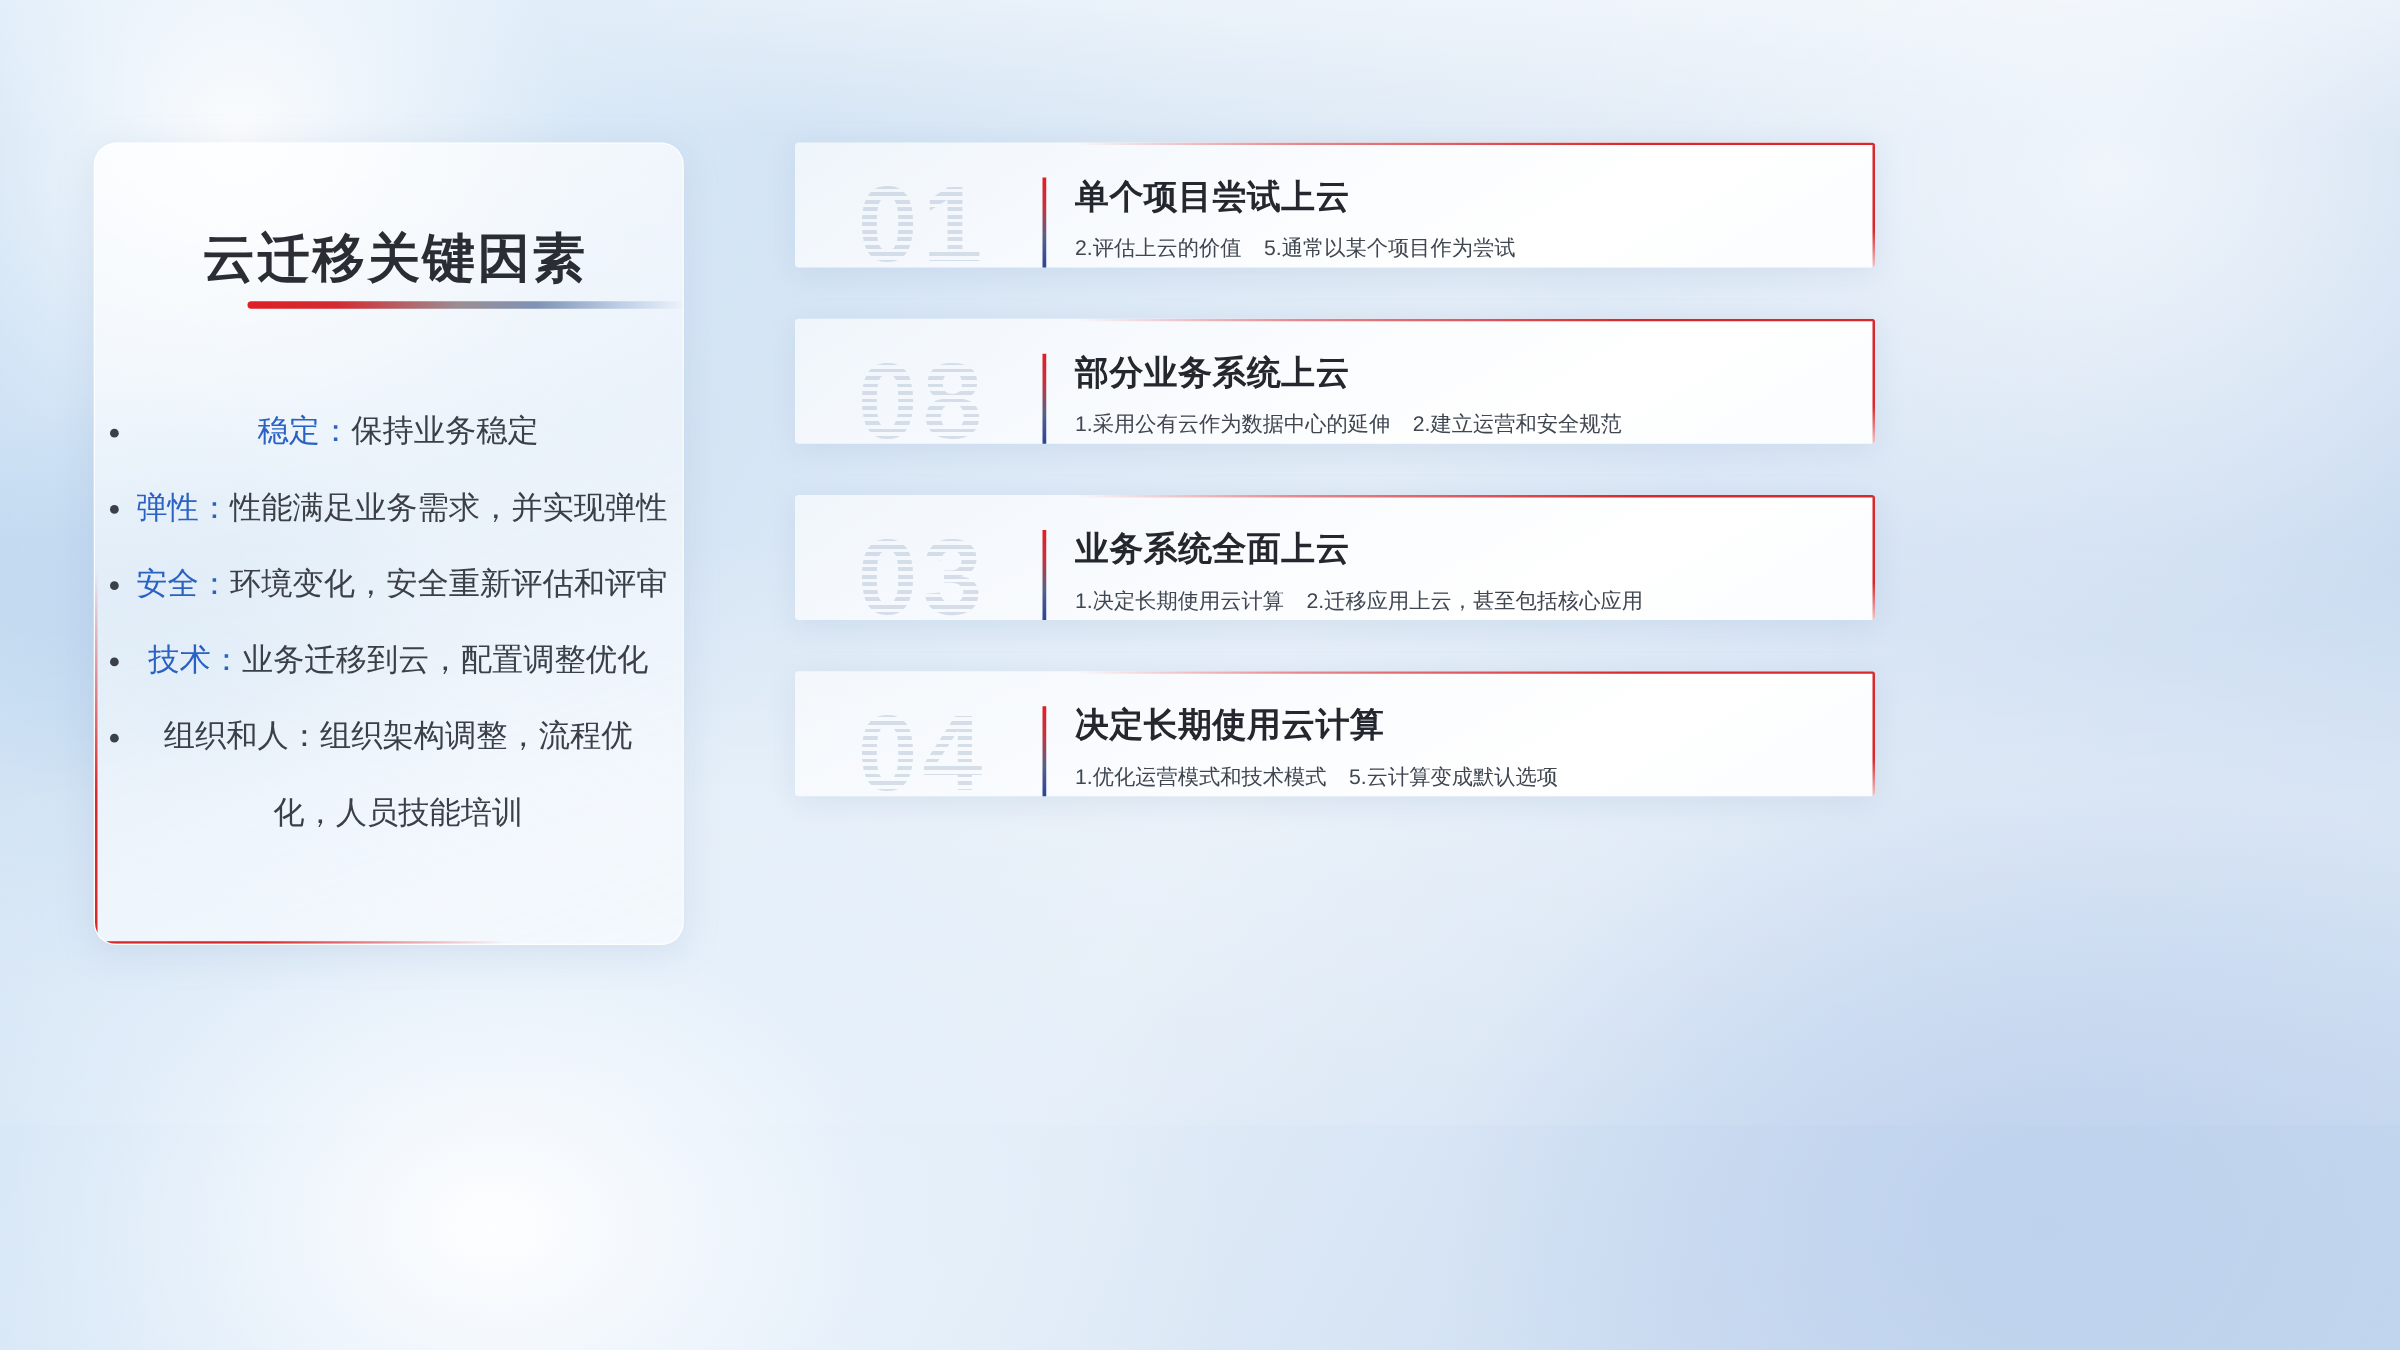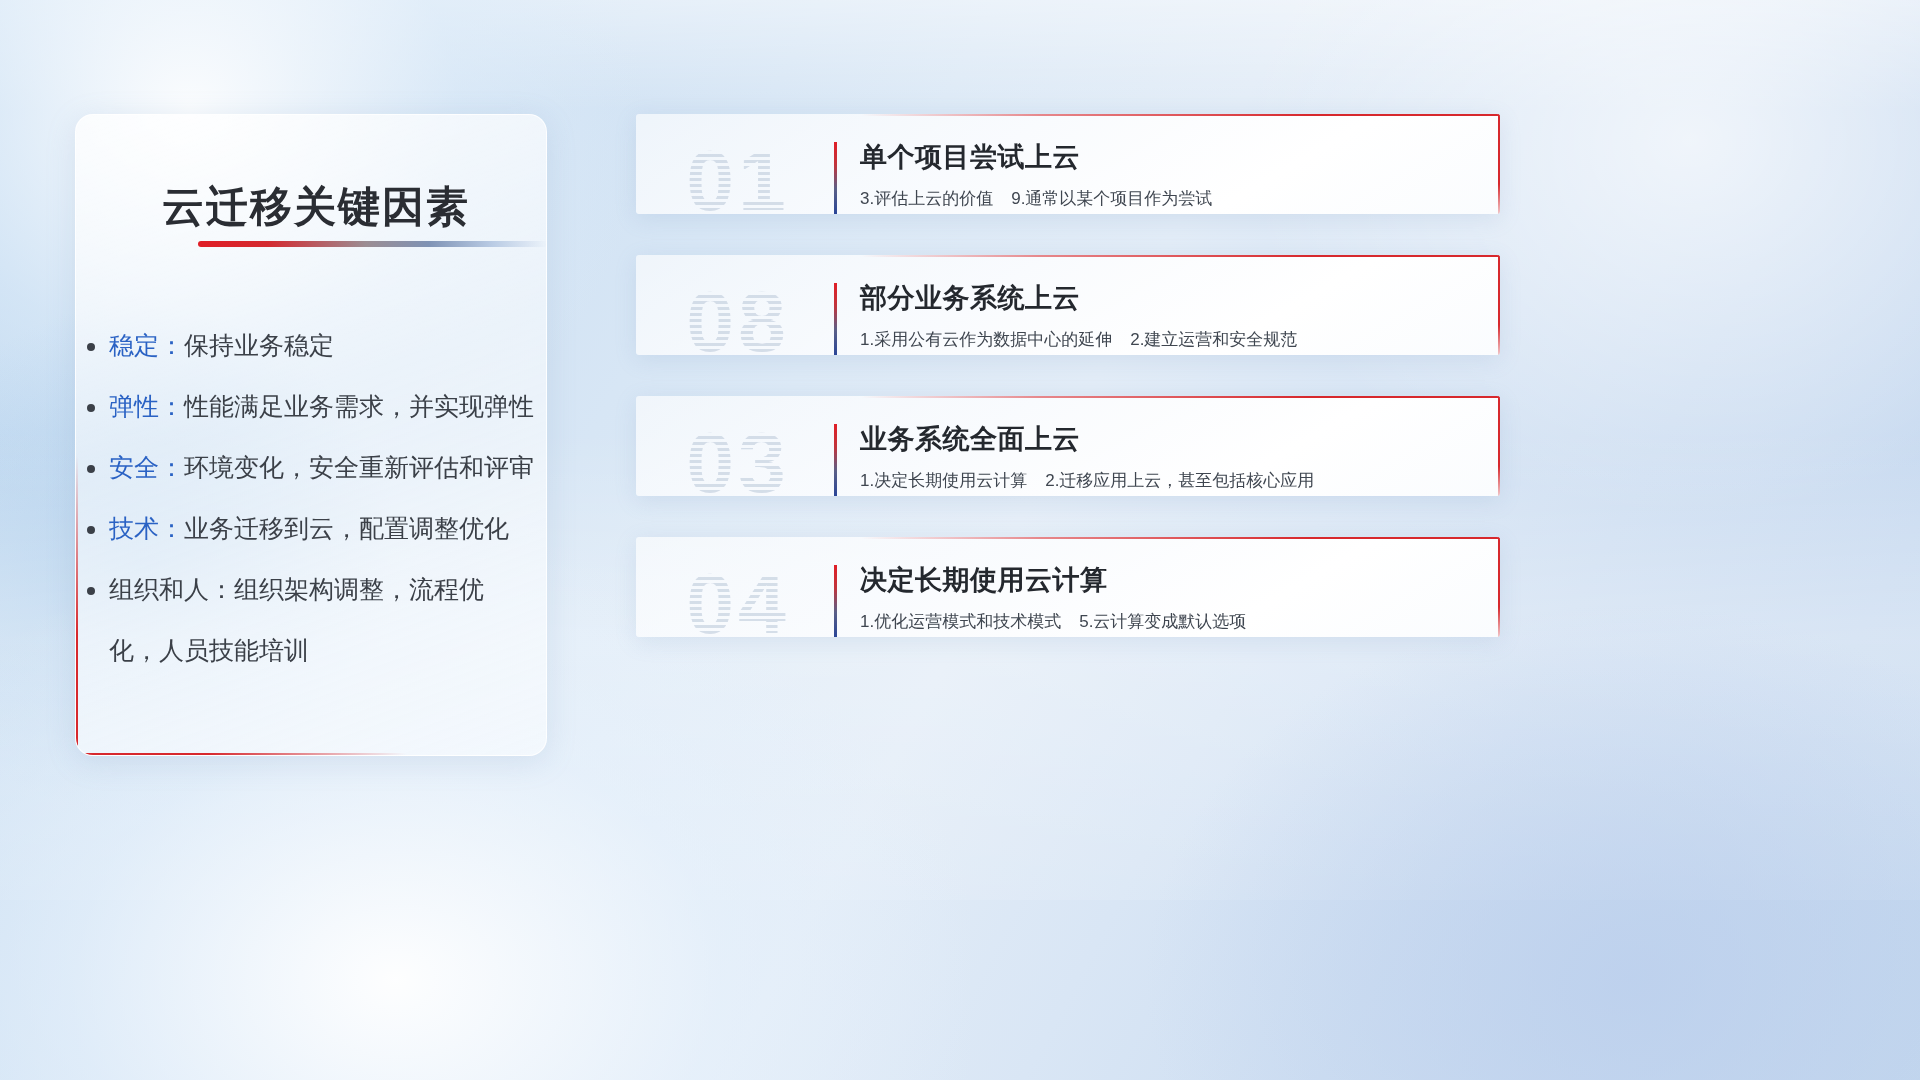--- a/index.html
+++ b/index.html
@@ -75,21 +75,21 @@
     position:absolute; left:86px; top:64px;
     font-size:42px; font-weight:700; color:#2a2d33; letter-spacing:2px;
     white-space:nowrap;
   }
   .panel-rule{
     position:absolute; left:122px; top:126px; width:350px; height:6px;
     border-radius:3px;
     background:linear-gradient(90deg,#e01e26 0%, #d42a30 20%, #9b8d93 48%, #7f93b5 66%, #b9cbe4 84%, rgba(200,216,236,0) 100%);
   }
   .panel-list{
-    position:absolute; left:33px; top:200px; right:18px;
+    position:absolute; left:33px; top:200px; right:18px;text-align:center;
   }
   .panel-item{
     font-size:25px; line-height:61px; color:#3b4048;
     white-space:nowrap;
   }
   .panel-item.wrap{ white-space:normal; }
   .panel-item .lbl{ color:#2a62c4; }
   .panel-item .lbl.plain{ color:#3b4048; }
 
   
@@ -156,21 +156,21 @@
       <li class="panel-item wrap"><span class="lbl plain">组织和人：</span><span>组织架构调整，流程优化，人员技能培训</span></li>
     </ul>
 </section>
 
 <section class="cards" id="cards-root">
     <article class="card">
       <div class="card-num">01</div>
       <div class="card-bar"></div>
       <div class="card-body">
         <h2 class="card-title">单个项目尝试上云</h2>
-        <p class="card-desc"><span>3.评估上云的价值</span><span class="gap"></span><span>9.通常以某个项目作为尝试</span></p>
+        <p class="card-desc"><span>2.评估上云的价值</span><span class="gap"></span><span>5.通常以某个项目作为尝试</span></p>
       </div>
     </article>
     <article class="card">
       <div class="card-num">08</div>
       <div class="card-bar"></div>
       <div class="card-body">
         <h2 class="card-title">部分业务系统上云</h2>
         <p class="card-desc"><span>1.采用公有云作为数据中心的延伸</span><span class="gap"></span><span>2.建立运营和安全规范</span></p>
       </div>
     </article>

